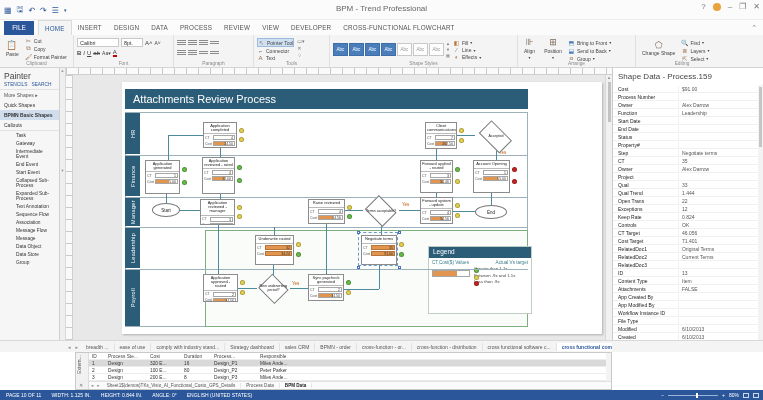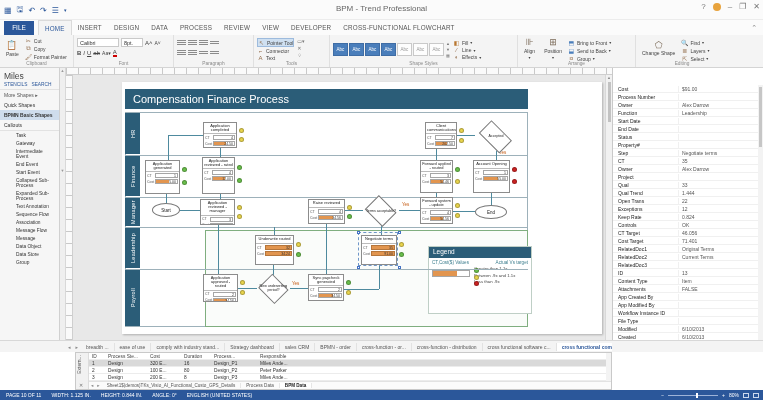--- a/index.html
+++ b/index.html
@@ -396,21 +396,21 @@
           <span style="font-size:4px;">▾</span>
         </div>
     </div>
     <div class="glabel">Editing</div>
   </div>
 </div>
 
 <div id="main">
 
   <div id="shapes-panel">
-    <div id="shapes-title">Miles</div>
+    <div id="shapes-title">Painter</div>
     <div id="shapes-tabs">
 
     <span>STENCILS</span>
         <span>SEARCH</span>
       </div>
     <div class="stencil-row hdr"><span>More Shapes</span> ▸</div>
     <div>
 
     <div class="stencil-row">Quick Shapes</div>
         <div class="stencil-row active">BPMN Basic Shapes</div>
@@ -494,21 +494,21 @@
         </div>
       </div>
   </div>
   <div class="vstrip">▲<br><br><br><br><br><br><br><br><br><br><br><br><br><br><br><br><br><br><br><br>▼</div>
 
   <div id="hruler"></div>
   <div id="vruler"></div>
 
   <div id="viewport">
     <div id="page">
-      <div id="page-titleband">Compensation Finance Process</div>
+      <div id="page-titleband">Attachments Review Process</div>
       <div id="lane-frame"></div>
       <div id="group-box"></div>
 
       <div id="legend">
         <div id="legend-header">Legend</div>
         <div class="legend-cols">
           <span>CT,Cost($) Values</span>
           <span>Actual Vs target</span>
         </div>
         <div class="legend-body">
@@ -763,20 +763,21 @@
             <span class="mv orange">34.50</span>
           </div>
         </div>
         <div class="dot g" style="left: 224px; top: 197.94px;"></div>
         <div class="dot y" style="left: 224px; top: 207.66px;"></div>
       </div>
   </div>
   <div id="canvas-vscroll">▲<div class="thumb"></div></div>
 
   <div id="shape-data">
+    <div id="sd-title"><b>Shape Data - Process.159</b></div>
     <div class="sd-rows">
 
         <div class="sd-row">
           <span class="sd-name">Cost</span>
           <span class="sd-val">$91.00</span>
         </div>
 
         <div class="sd-row">
           <span class="sd-name">Process Number</span>
           <span class="sd-val"></span>

